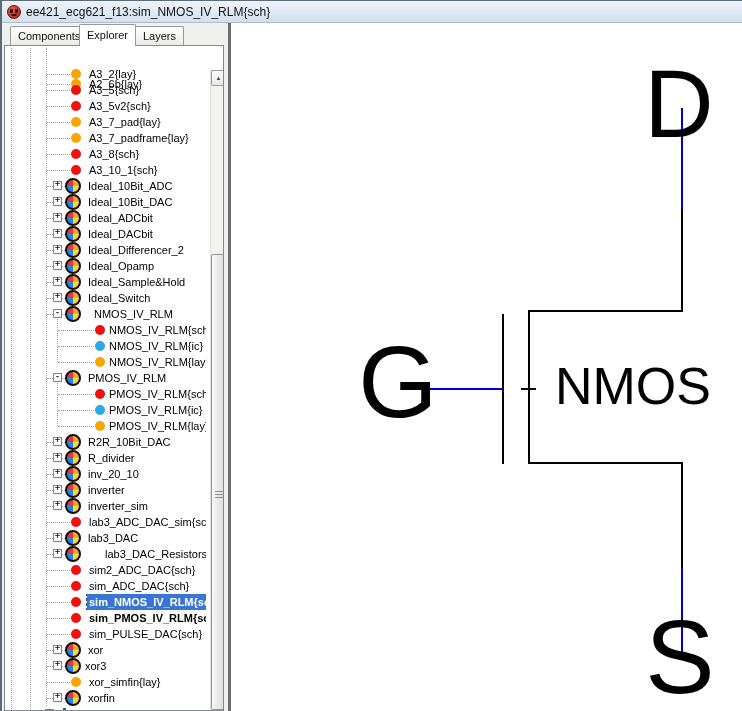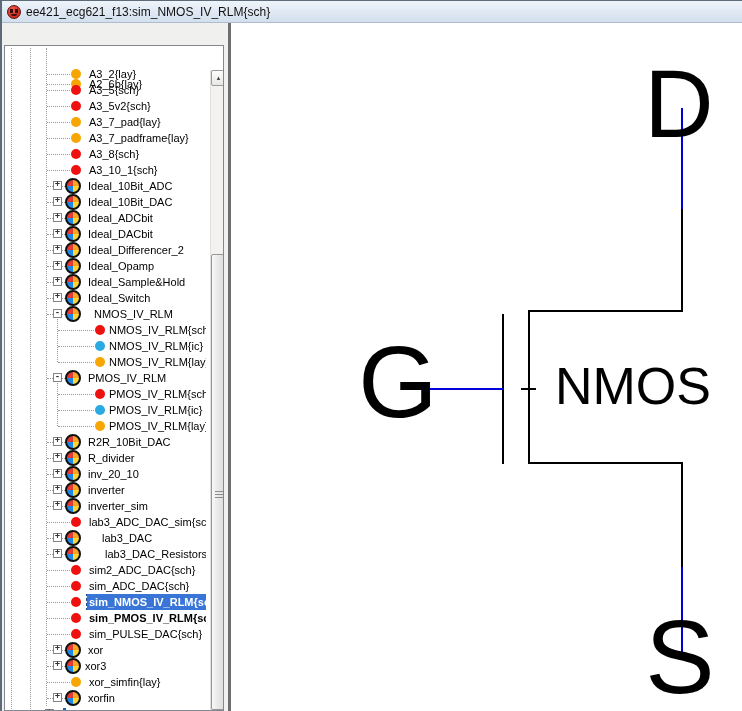--- a/index.html
+++ b/index.html
@@ -77,20 +77,25 @@
 </style>
 </head>
 <body>
 
 <div class="titlebar">
   <span class="app-icon"></span>
   <span class="title-text">ee421_ecg621_f13:sim_NMOS_IV_RLM{sch}</span>
 </div>
 
 <div class="left-panel">
+  <div class="tabbar">
+    <span class="tab" style="left:8px">Components</span>
+    <span class="tab active" style="left:77px">Explorer</span>
+    <span class="tab" style="left:133px">Layers</span>
+  </div>
 
   <div class="tree-box">
     <div id="tree-inner" style="position:absolute;left:-2px;top:-44px;width:222px;height:755px;">
       <div class="guide" style="left:8px;  top:46px; height:665px;"></div>
       <div class="guide" style="left:27px; top:46px; height:665px;"></div>
       <div class="guide" style="left:43px; top:46px; height:658px;"></div>
       <div class="guide" style="left:54px; top:312px; height:48px;"></div>
       <div class="guide" style="left:54px; top:376px; height:48px;"></div>
       <div id="tree-rows">
           <div class="trow" style="top: 48px; margin-top: 26px;">
@@ -255,21 +260,21 @@
           </div>
           <div class="trow" style="top: 512px;">
             <i class="stub" style="left: 44px; width: 23px;"></i>
             <s class="dot dot-sch" style="left: 68px;"></s>
             <span class="tlabel" style="left: 84px;">lab3_ADC_DAC_sim{sch}</span>
           </div>
           <div class="trow" style="top: 528px;">
             <i class="stub" style="left: 44px; width: 18px;"></i>
             <b class="expander" style="left: 50px;">+</b>
             <s class="icon-group" style="left: 62px;"></s>
-            <span class="tlabel" style="left: 97px;">lab3_DAC</span>
+            <span class="tlabel" style="left: 83px;">lab3_DAC</span>
           </div>
           <div class="trow" style="top: 544px;">
             <i class="stub" style="left: 44px; width: 18px;"></i>
             <b class="expander" style="left: 50px;">+</b>
             <s class="icon-group" style="left: 62px;"></s>
             <span class="tlabel" style="left: 100px;">lab3_DAC_Resistors</span>
           </div>
           <div class="trow" style="top: 560px;">
             <i class="stub" style="left: 44px; width: 23px;"></i>
             <s class="dot dot-sch" style="left: 68px;"></s>

